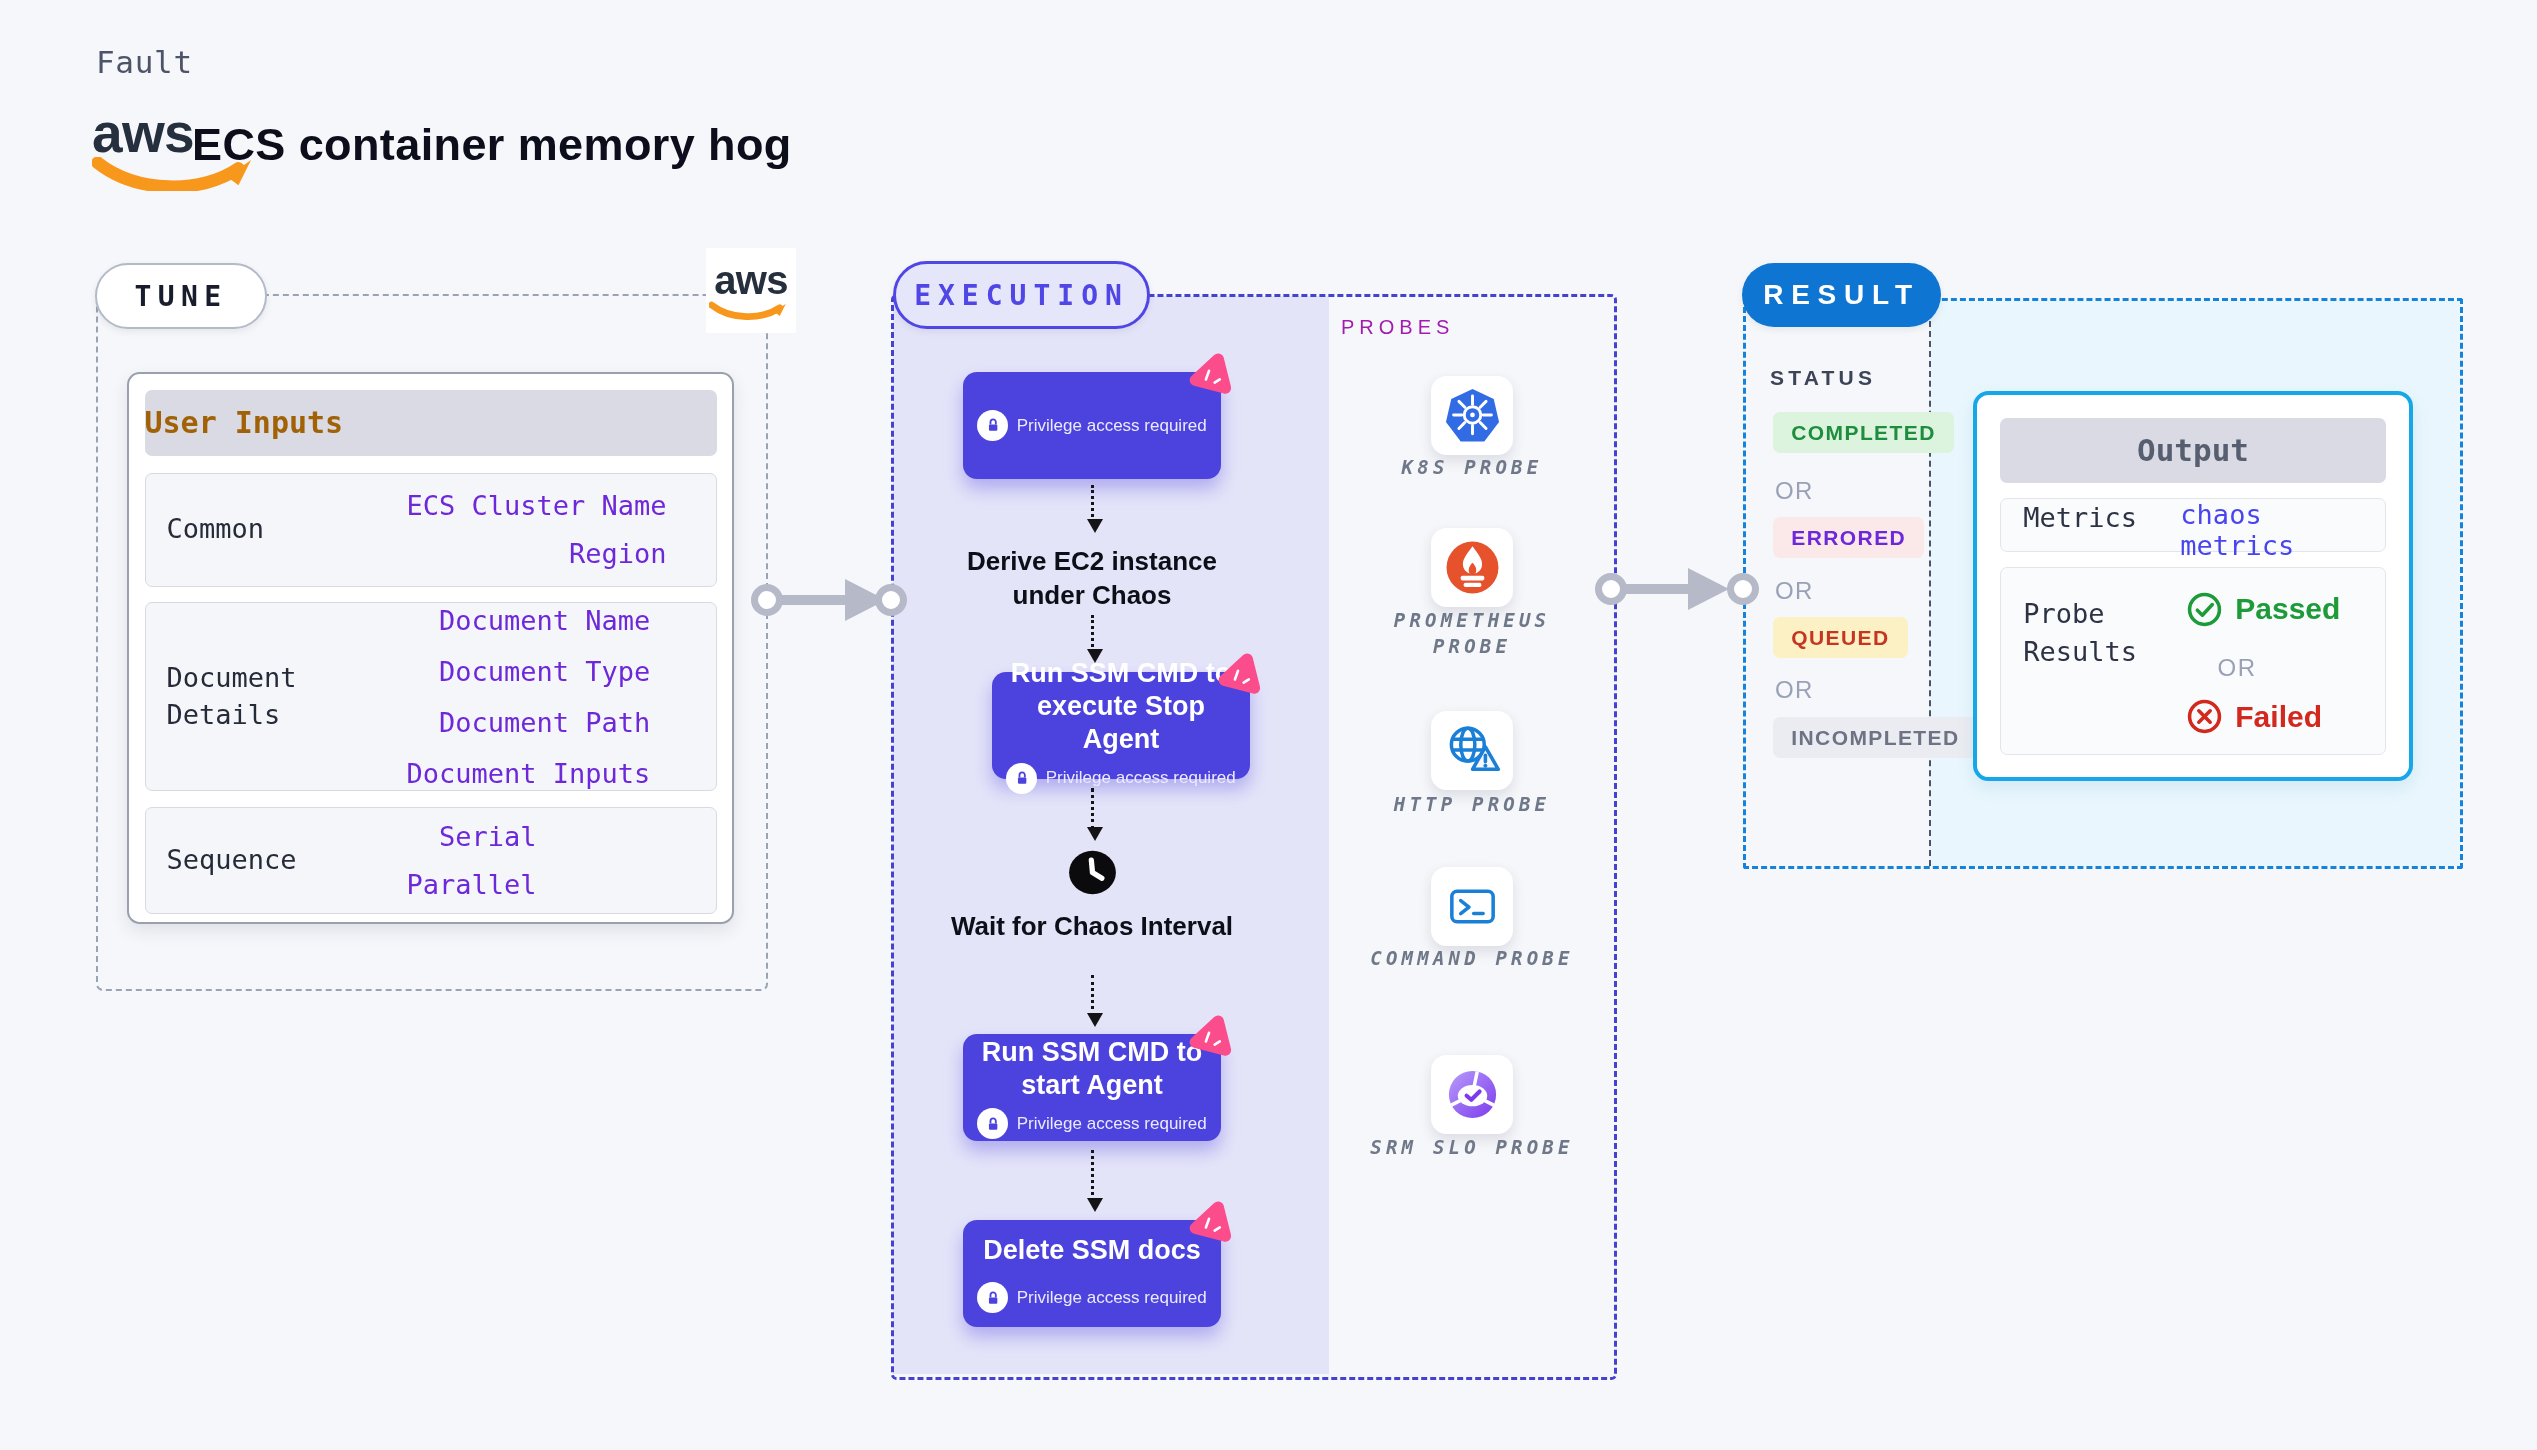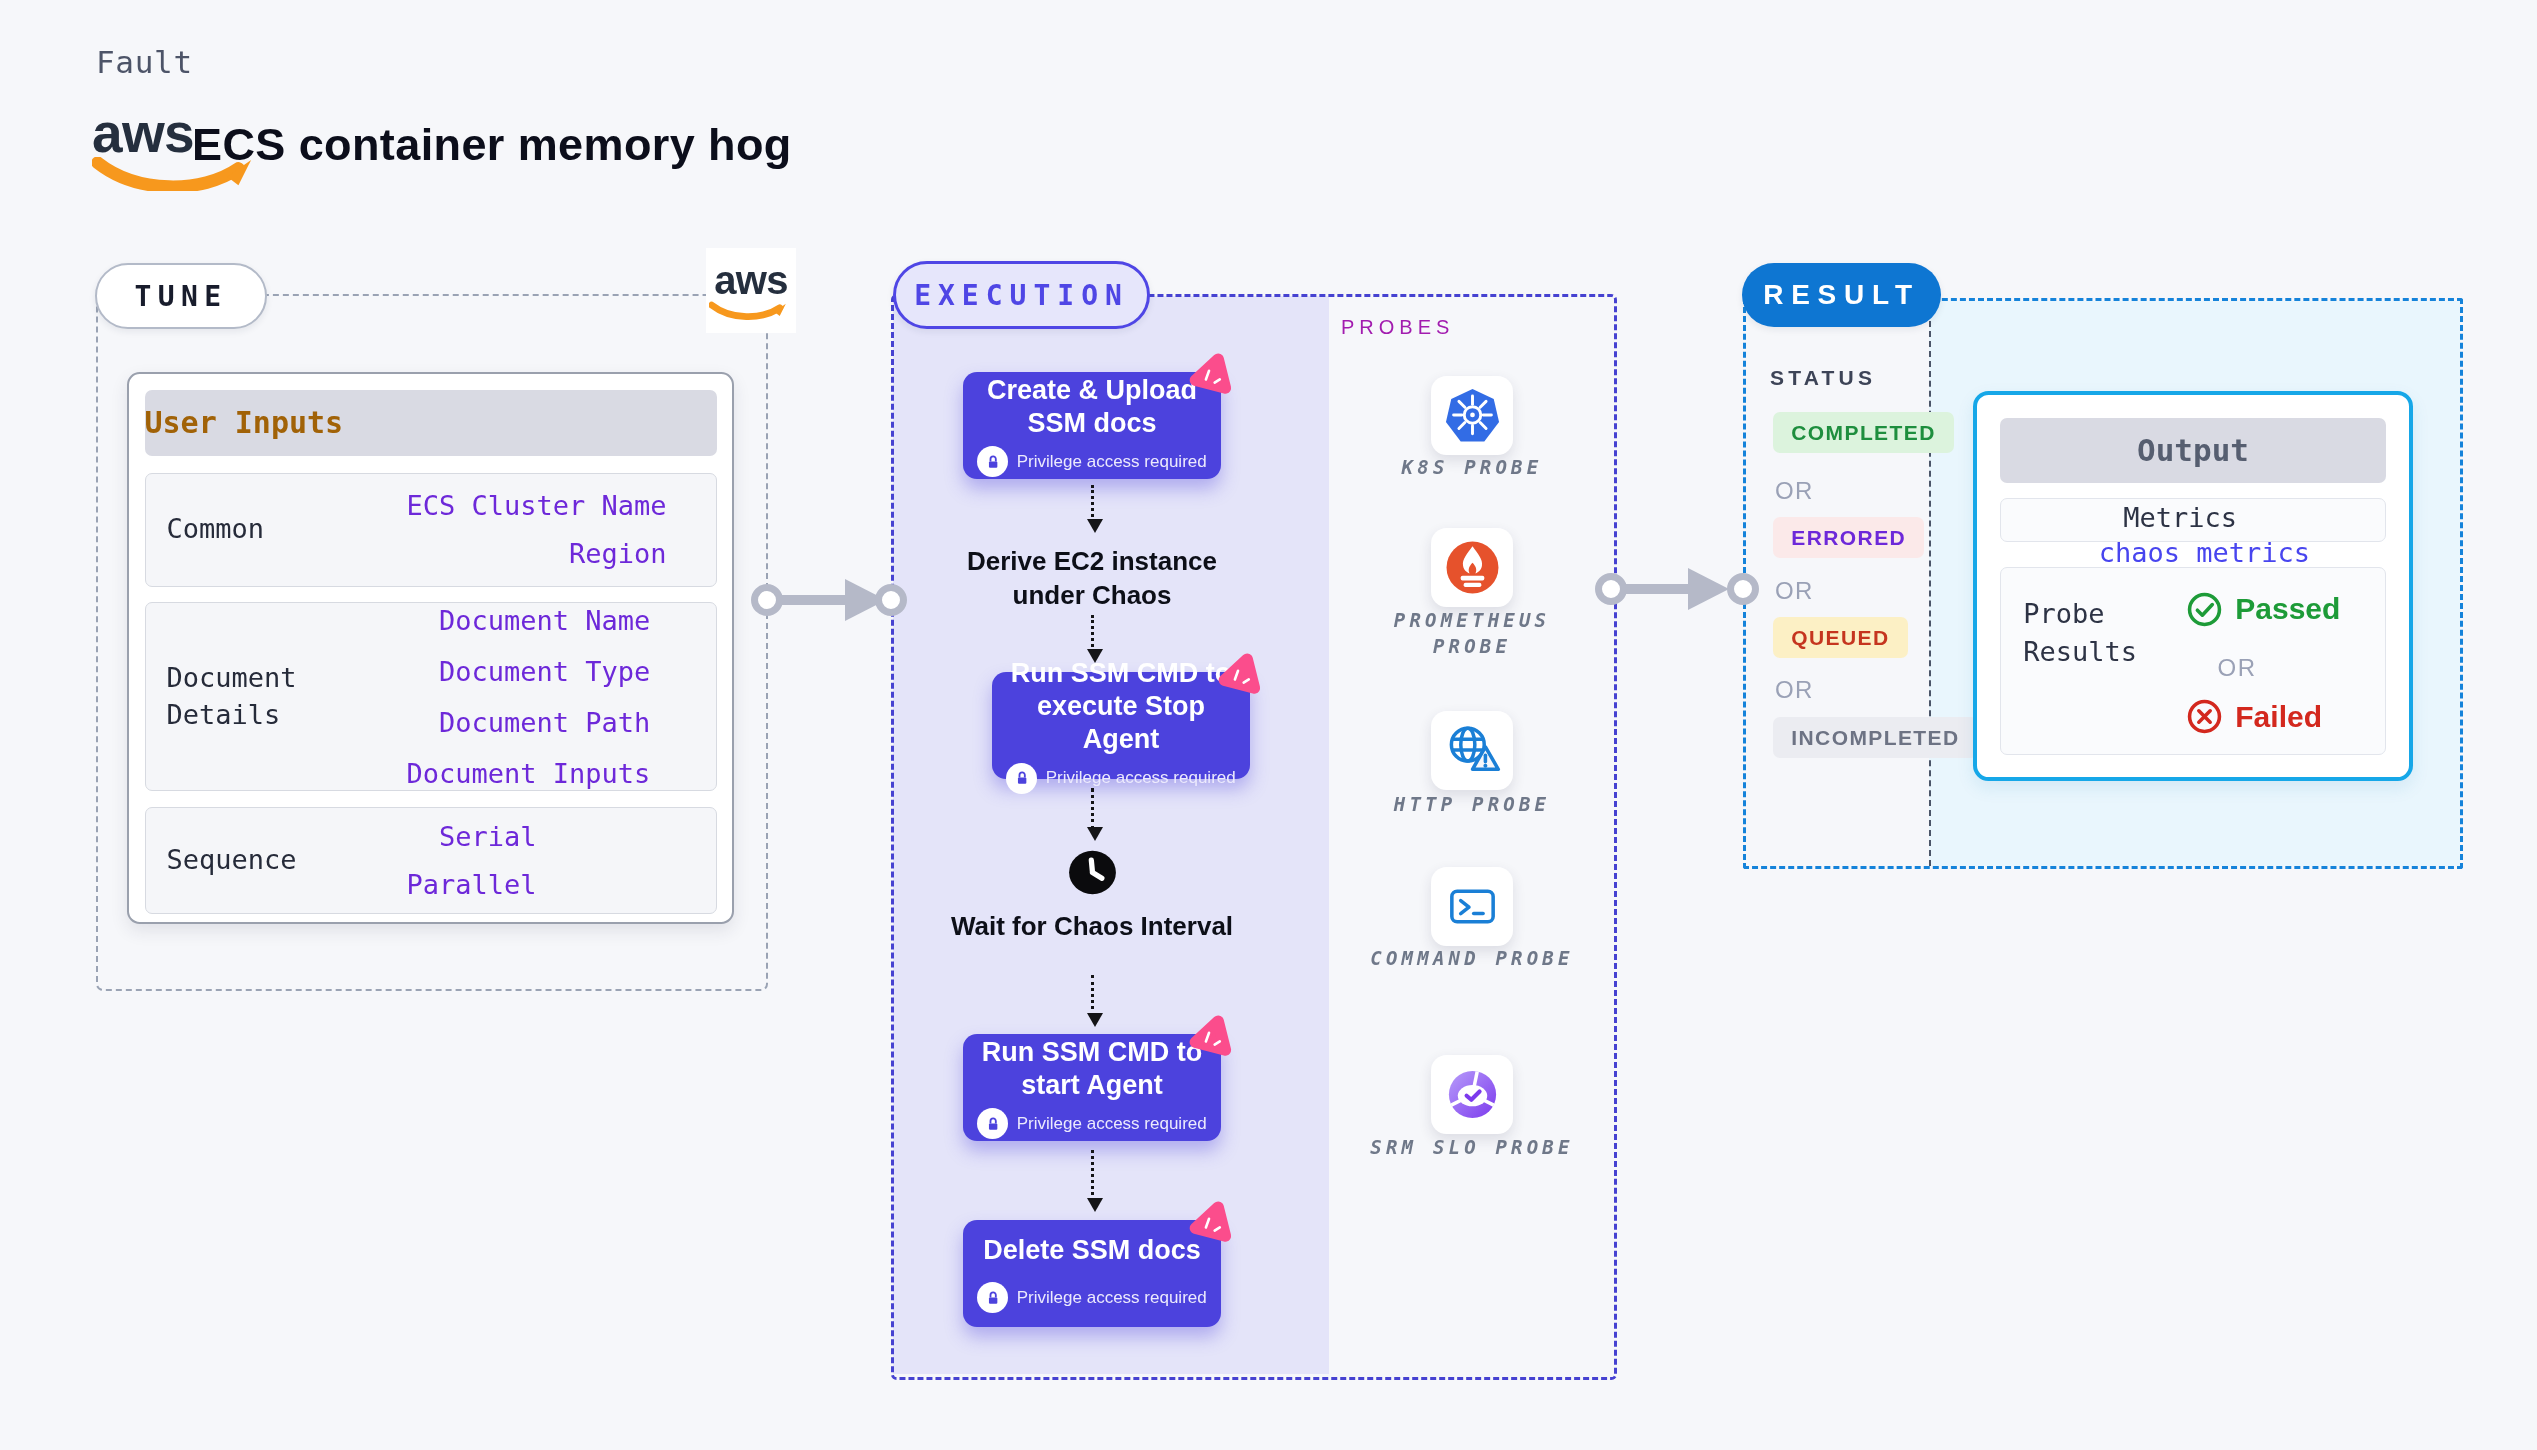--- a/index.html
+++ b/index.html
@@ -158,21 +158,20 @@
   <div class="abs exec-box" style="left:891px;top:294px;width:720px;height:1080px;"></div>
   <div class="abs pill pill-exec mono" style="left:893px;top:261px;width:251px;height:62px;z-index:4;">
     <span>EXECUTION</span>
   </div>
 
   <div class="abs step-box" style="left:963px;top:372px;height:107px;">
     <svg class="pink-badge" viewBox="0 0 90 90">
       <path d="M62 16 L62 62 L20 39 Z" fill="#fb4d8c" stroke="#fb4d8c" stroke-width="18" stroke-linejoin="round"></path>
       <path d="M36 42 L44 30 M48 50 L57 47" stroke="#ffffff" stroke-width="4" stroke-linecap="round" fill="none"></path>
     </svg>
-    <div class="step-title">Create &amp; Upload SSM docs</div>
     <div class="priv">
       <span class="priv-circle">
         <svg width="18.3" height="18.3" viewBox="0 0 24 24">
             <path d="M8.5 11 V8 a3.5 3.5 0 0 1 7 0 V11" stroke="#4c42dd" stroke-width="2.4" fill="none"></path>
             <rect x="6.5" y="11" width="11" height="8.5" rx="1.5" fill="#4c42dd"></rect>
           </svg>
       </span>
       <span class="priv-text">Privilege access required</span>
     </div>
   </div>
@@ -338,21 +337,21 @@
   <div class="abs st-badge st-errored" style="left:1773px;top:517px;">ERRORED</div>
   <div class="abs or-text" style="left:1775px;top:577px;">OR</div>
   <div class="abs st-badge st-queued" style="left:1773px;top:617px;">QUEUED</div>
   <div class="abs or-text" style="left:1775px;top:676px;">OR</div>
   <div class="abs st-badge st-incompleted" style="left:1773px;top:717px;">INCOMPLETED</div>
 
   <div class="abs out-card" style="left:1973px;top:391px;width:440px;height:390px;">
     <div class="out-header mono abs" style="left:22.6px;top:22.6px;right:22.6px;height:65px;">
       <span>Output</span>
     </div>
-    <div class="out-row abs" style="left:22.6px;top:103px;right:22.6px;height:44px;display:flex;align-items:center;padding-left:22.6px;flex-direction:column;">
+    <div class="out-row abs" style="left:22.6px;top:103px;right:22.6px;height:54px;display:flex;padding-left:22.6px;">
       <span class="out-label mono" style="width:162px;">Metrics</span>
       <span class="mono" style="font-size:27px;color:#4845ef;">chaos metrics</span>
     </div>
     <div class="out-row abs" style="left:22.6px;top:172px;right:22.6px;height:188px;">
       <div class="out-label mono abs" style="left:22.6px;top:27px;width:141px;">Probe Results</div>
       <div class="res-line passed abs" style="left:185px;top:22.6px;">
         <svg width="37" height="37" viewBox="0 0 52 52">
           <circle cx="26" cy="26" r="21" fill="none" stroke="#1d9b38" stroke-width="5"></circle>
           <path d="M16 27 L23 34 L37 19" fill="none" stroke="#1d9b38" stroke-width="5" stroke-linecap="round" stroke-linejoin="round"></path>
         </svg>

